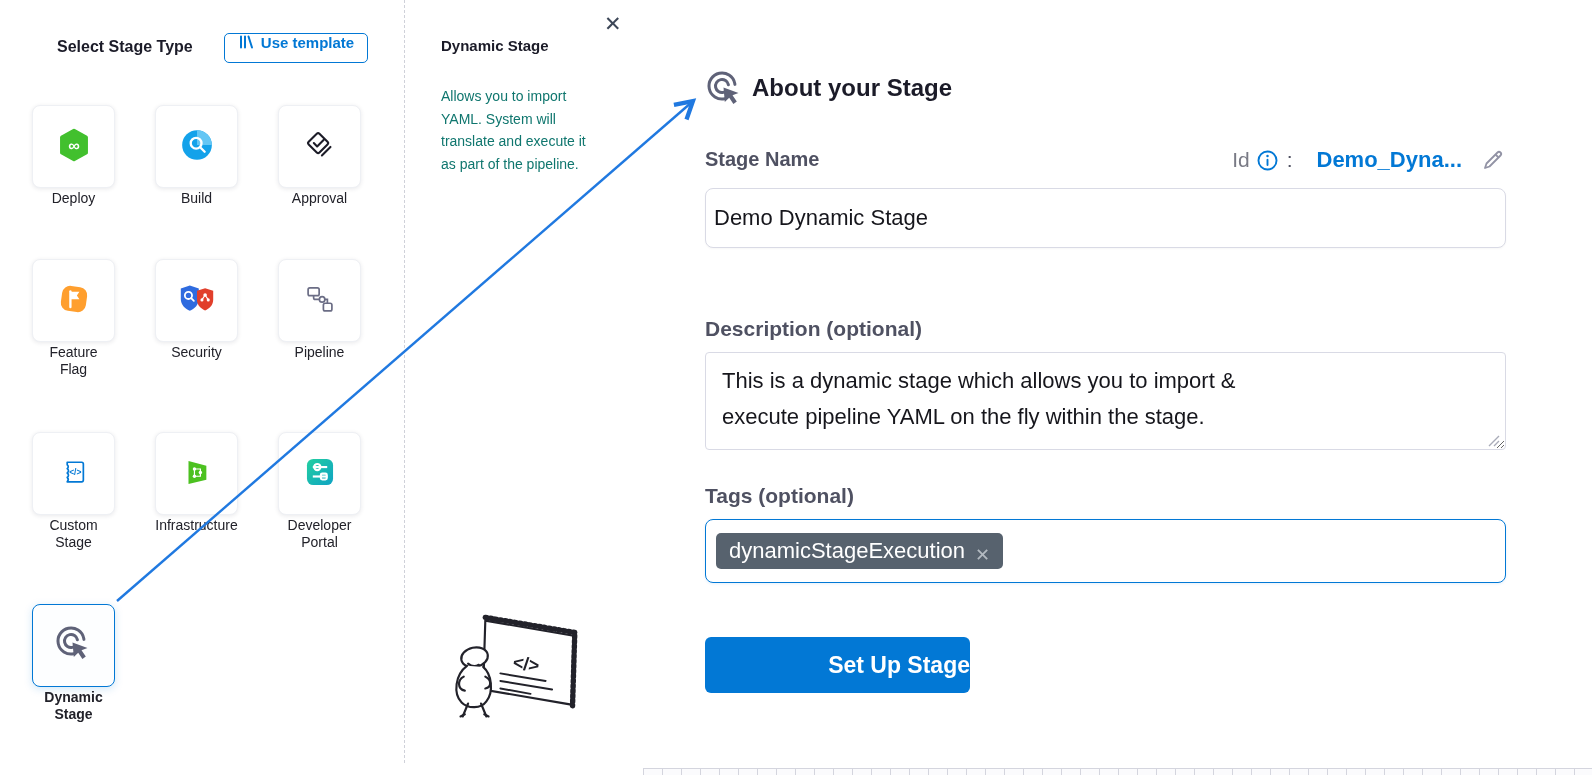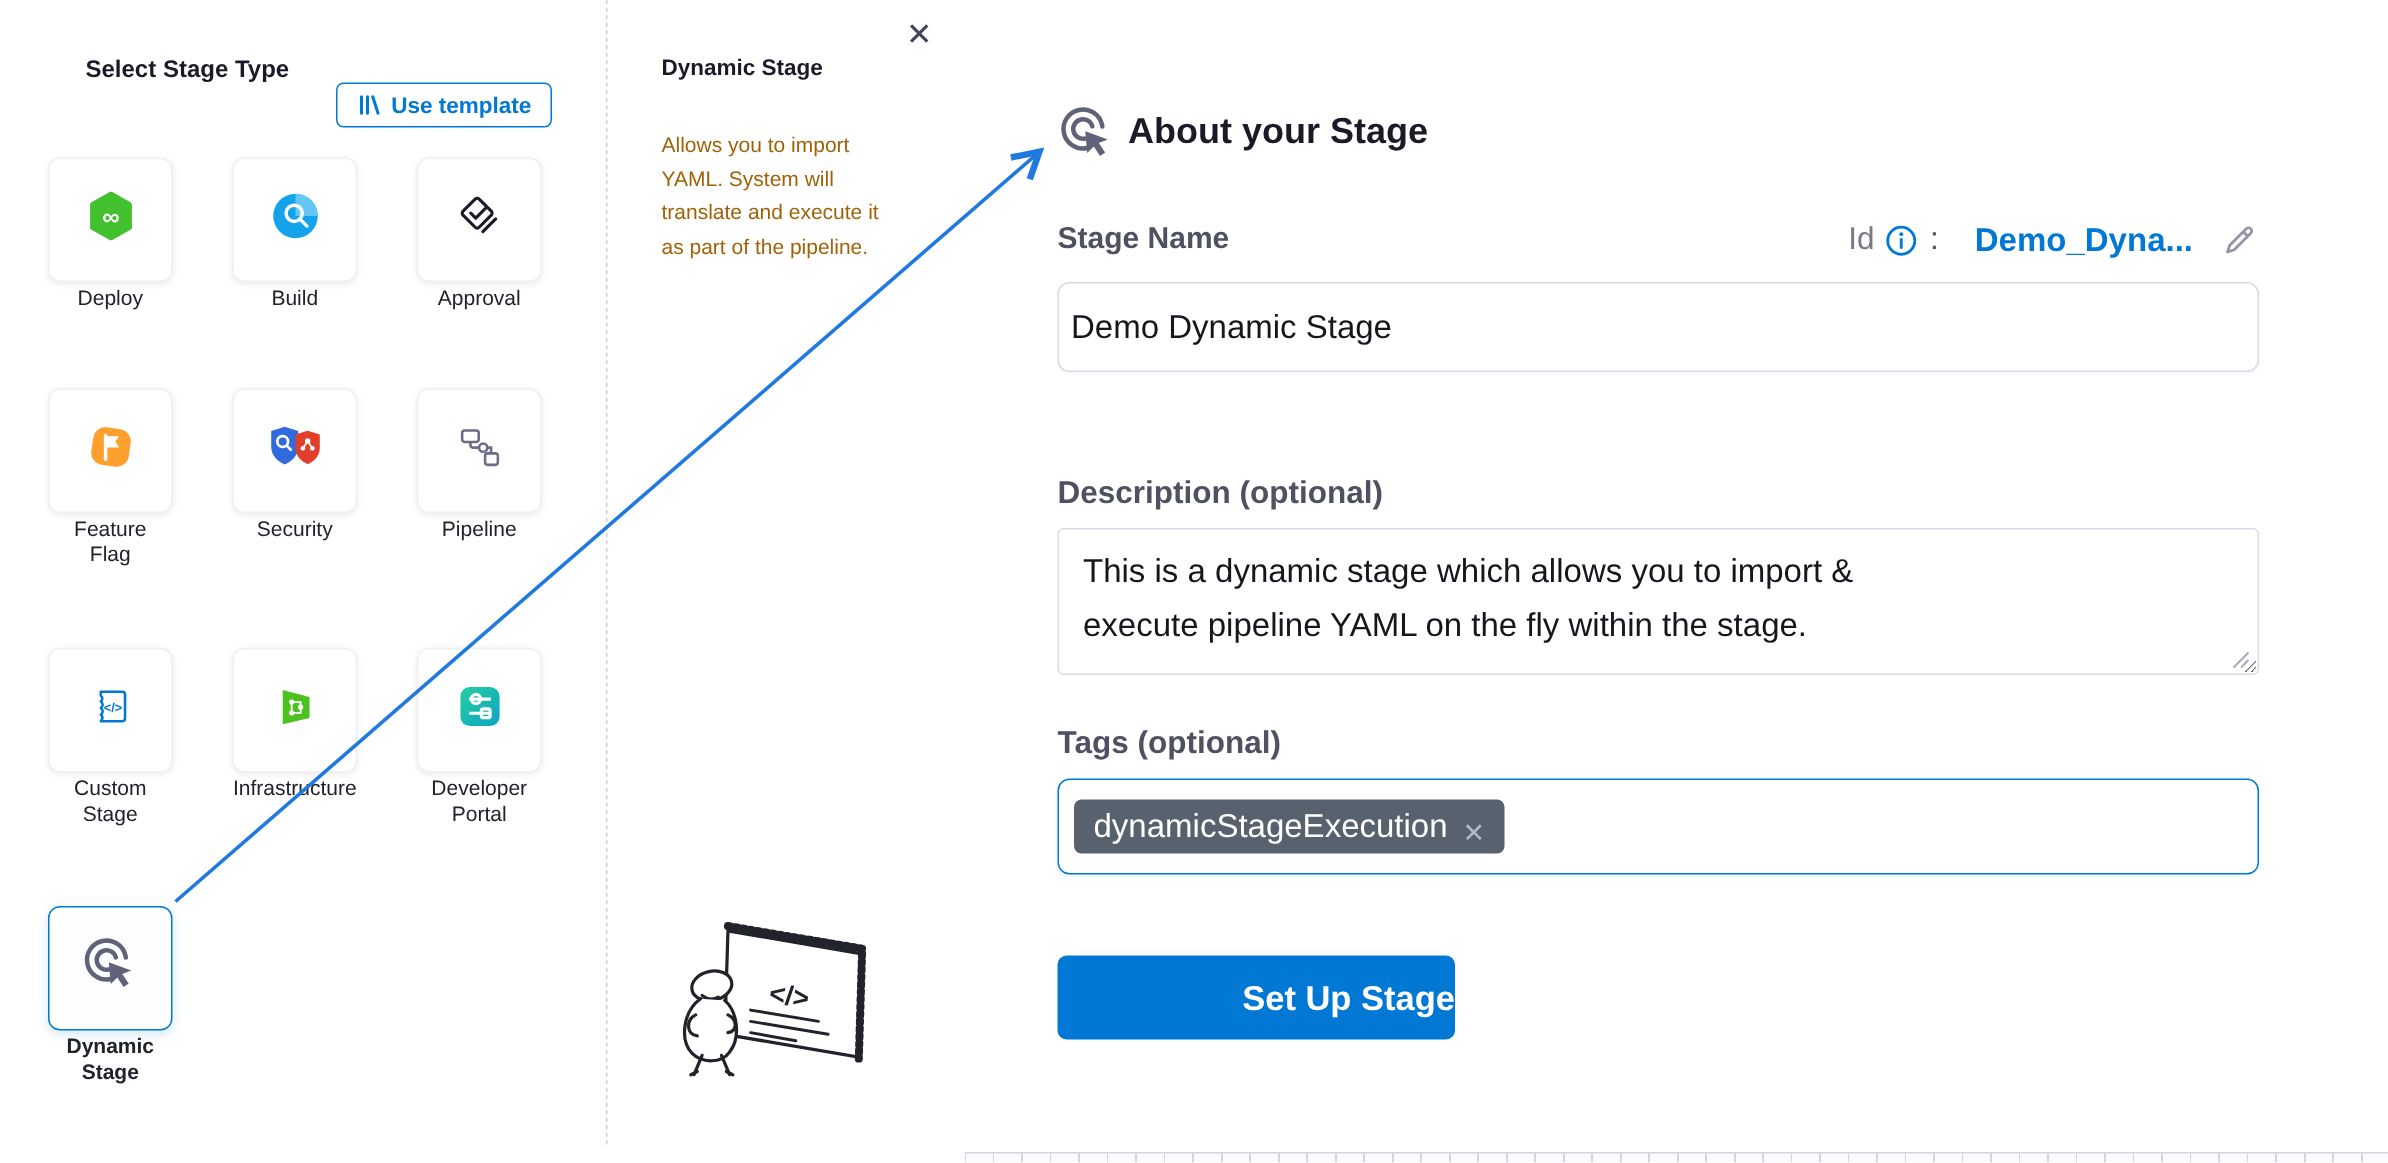--- a/index.html
+++ b/index.html
@@ -4,41 +4,41 @@
 <style>
   * { margin:0; padding:0; box-sizing:border-box; }
   html,body { width:1592px; height:775px; background:#ffffff; overflow:hidden;
               font-family:"Liberation Sans","DejaVu Sans",sans-serif; position:relative; }
   .abs { position:absolute; }
 
   
   .lp-title { left:17px; top:38px; font-size:16px; font-weight:bold; color:#1b1b28;margin-left:40px; }
   .use-template-btn { left:224px; top:33px; width:144px; height:30px;
     border:1.5px solid #0278d5; border-radius:5px; background:#fff; color:#0278d5;
-    font-size:15px; font-weight:bold; display:flex; align-items:center; justify-content:center;
-    gap:7px; cursor:pointer;margin-top:22px; }
+    font-size:15px; font-weight:bold; display:flex; align-items:flex-start; justify-content:center;
+    gap:7px; cursor:pointer; }
   .stage-row { display:grid; grid-template-columns:repeat(3,123px); left:12px; justify-items:center; }
   .row1 { top:105px; } .row2 { top:259px; } .row3 { top:432px; } .row4 { top:604px; }
   .stage-cell { display:flex; flex-direction:column; align-items:center; }
   .stage-card { width:83px; height:83px; background:#fff; border:1px solid #eef0f4;
     border-radius:8px; box-shadow:0 1px 4px rgba(40,41,61,.10); display:flex;
     align-items:center; justify-content:center; cursor:pointer; }
   .stage-card.selected { border:1.5px solid #0278d5; background:#fdfeff;
     box-shadow:0 2px 8px rgba(2,120,213,.18); }
   .stage-label { margin-top:2px; font-size:14px; color:#22222a; text-align:center;
     line-height:17px; width:min-content; white-space:normal; }
   .stage-label.bold { font-weight:bold; }
 
   
   .panel-divider { left:404px; top:0; height:763px; width:0; border-left:1px dashed #cfd1d9; }
 
   
   .info-close { left:604px; top:13px; font-size:21px; color:#3d4758; cursor:pointer; line-height:1; }
   .info-title { left:441px; top:37px; font-size:15px; font-weight:bold; color:#1b1b28; }
-  .info-desc { left:441px; top:85px; width:154px; font-size:14px; line-height:22.6px; color:#a16207; }
+  .info-desc { left:441px; top:85px; width:154px; font-size:14px; line-height:22.6px; color:#0f766e; }
 
   
   .arrow-overlay { left:0; top:0; pointer-events:none; z-index:6; }
 
   
   .about-icon { left:705px; top:69px; }
   .about-title { left:752px; top:74px; font-size:24px; font-weight:bold; color:#1b1b28; }
   .field-label { font-size:20px; font-weight:bold; color:#4f5162; }
   .lbl-stage-name { left:705px; top:148px; }
   .id-row { right:87px; top:147px; display:flex; align-items:center; gap:7px; }

